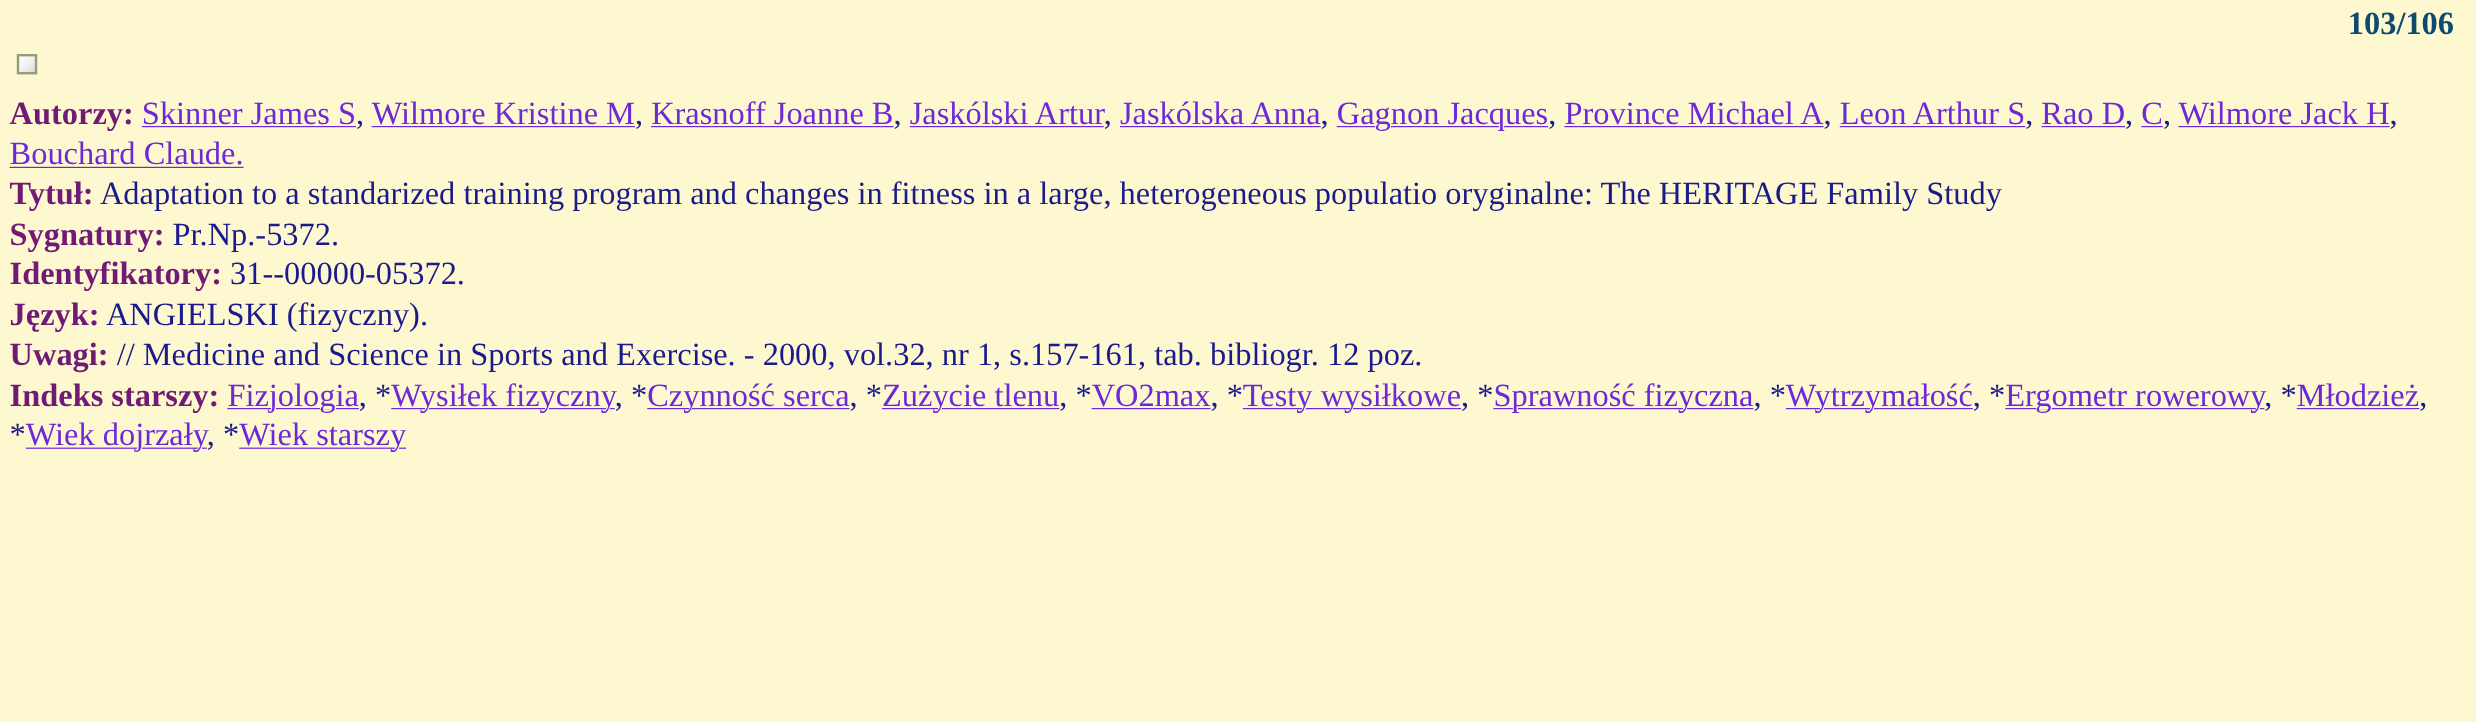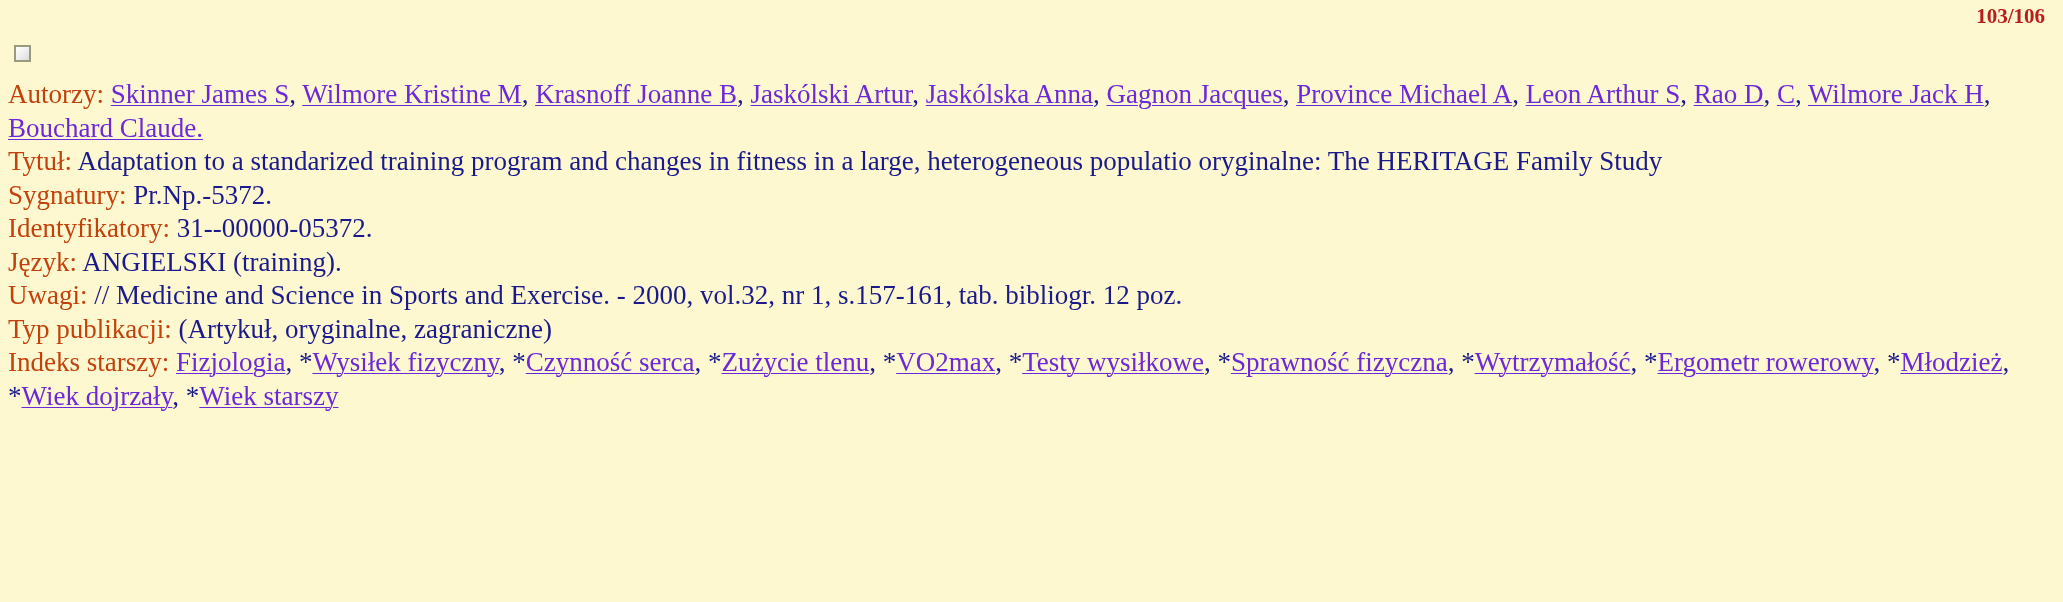--- a/index.html
+++ b/index.html
@@ -14,22 +14,22 @@
     color: #000080;
     overflow: hidden;
     position: relative;
   }
   .page-counter {
     position: absolute;
     top: 4px;
     right: 18px;
     font-family: "Liberation Serif", "DejaVu Serif", serif;
     font-weight: bold;
-    font-size: 21px;
-    color: #b91c1c;
+    font-size: 27px;
+    color: #0c4a6e;
     letter-spacing: 0px;
     text-align: right;
   }
   .record-checkbox {
     position: absolute;
     left: 14px;
     top: 45px;
     width: 17px;
     height: 17px;
     box-sizing: border-box;
@@ -42,22 +42,22 @@
     top: 78px;
     right: 8px;
   }
   .field {
     font-size: 27px;
     line-height: 33.5px;
     white-space: normal;
     color: #16168c;
   }
   .field-label {
-    font-weight: normal;
-    color: #c2410c;
+    font-weight: bold;
+    color: #701a75;
     font-size: 27px;
     text-align: center;
   }
   .field-value {
     color: #1a1a8c;
     font-weight: normal;
   }
   .lnk {
     color: #6d28d9;
     text-decoration: underline;
@@ -100,32 +100,28 @@
   </div>
 
   <div class="field">
     <span class="field-label">Identyfikatory:</span>
     <span class="field-value">31--00000-05372.</span>
   </div>
 
 
   <div class="field">
     <span class="field-label">Język:</span>
-    <span class="field-value">ANGIELSKI (training).</span>
+    <span class="field-value">ANGIELSKI (fizyczny).</span>
   </div>
 
   <div class="field">
     <span class="field-label">Uwagi:</span>
     <span class="field-value">// Medicine and Science in Sports and Exercise. - 2000, vol.32, nr 1, s.157-161, tab. bibliogr. 12 poz.</span>
   </div>
 
 
-  <div class="field">
-    <span class="field-label">Typ publikacji:</span>
-    <span class="field-value">(Artykuł, oryginalne, zagraniczne)</span>
-  </div>
 
   <div class="field idx-line">
     <span class="field-label">Indeks starszy:</span>
     <span class="field-value" id="indeks-list"><span class="lnk">Fizjologia</span><span class="sep">, </span><span class="star">*</span><span class="lnk">Wysiłek fizyczny</span><span class="sep">, </span><span class="star">*</span><span class="lnk">Czynność serca</span><span class="sep">, </span><span class="star">*</span><span class="lnk">Zużycie tlenu</span><span class="sep">, </span><span class="star">*</span><span class="lnk">VO2max</span><span class="sep">, </span><span class="star">*</span><span class="lnk">Testy wysiłkowe</span><span class="sep">, </span><span class="star">*</span><span class="lnk">Sprawność fizyczna</span><span class="sep">, </span><span class="star">*</span><span class="lnk">Wytrzymałość</span><span class="sep">, </span><span class="star">*</span><span class="lnk">Ergometr rowerowy</span><span class="sep">, </span><span class="star">*</span><span class="lnk">Młodzież</span><span class="sep">, </span><span class="star">*</span><span class="lnk">Wiek dojrzały</span><span class="sep">, </span><span class="star">*</span><span class="lnk">Wiek starszy</span></span>
   </div>
 
 </div>
 
 </body></html>

